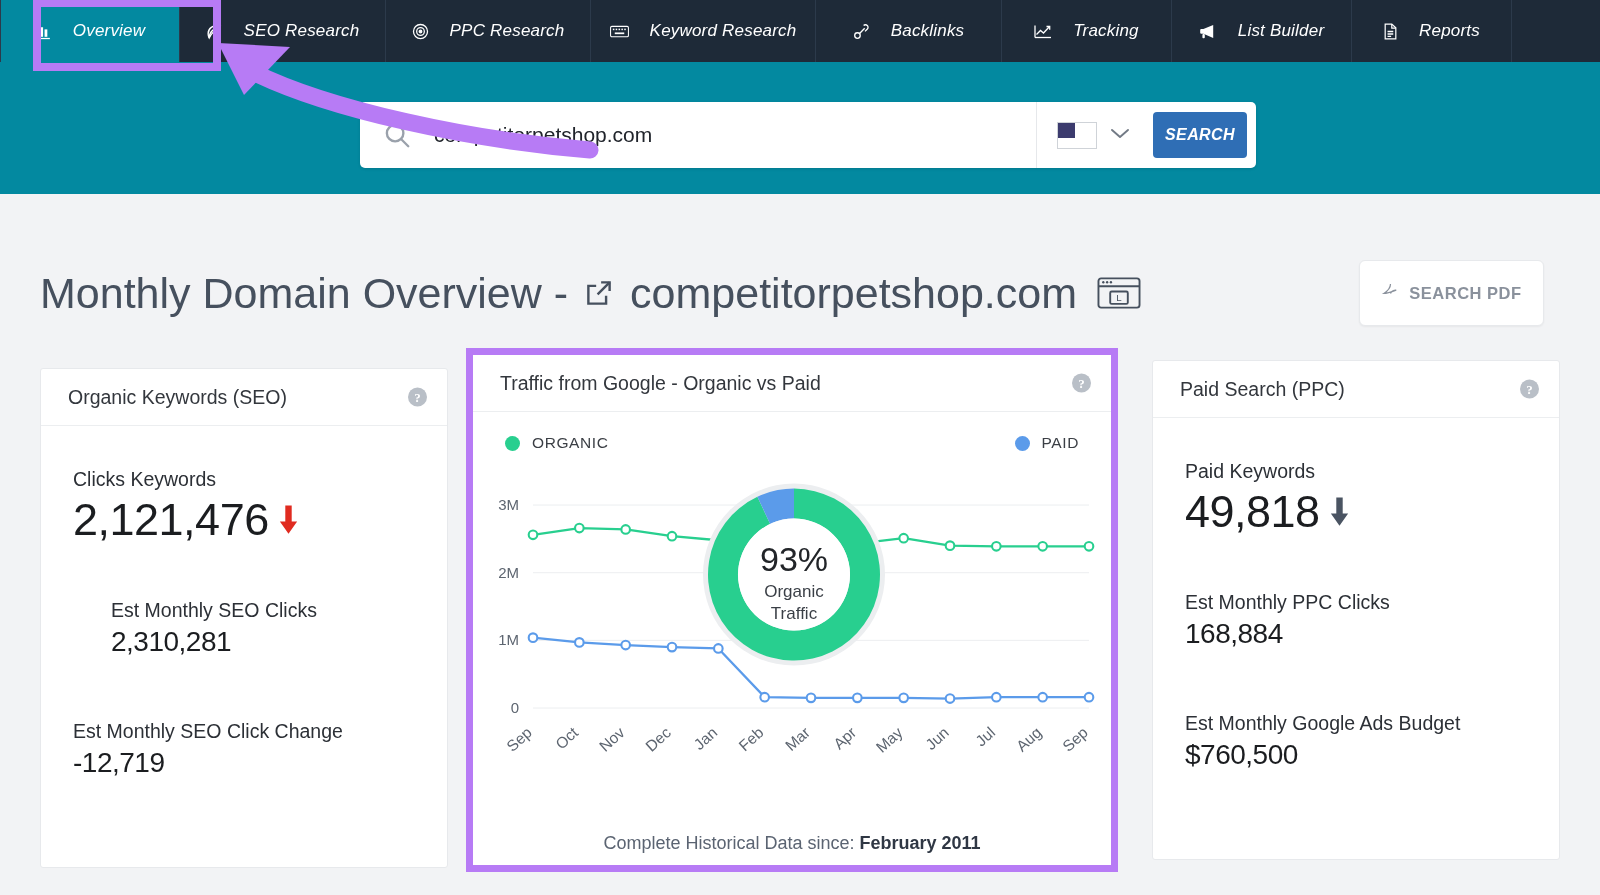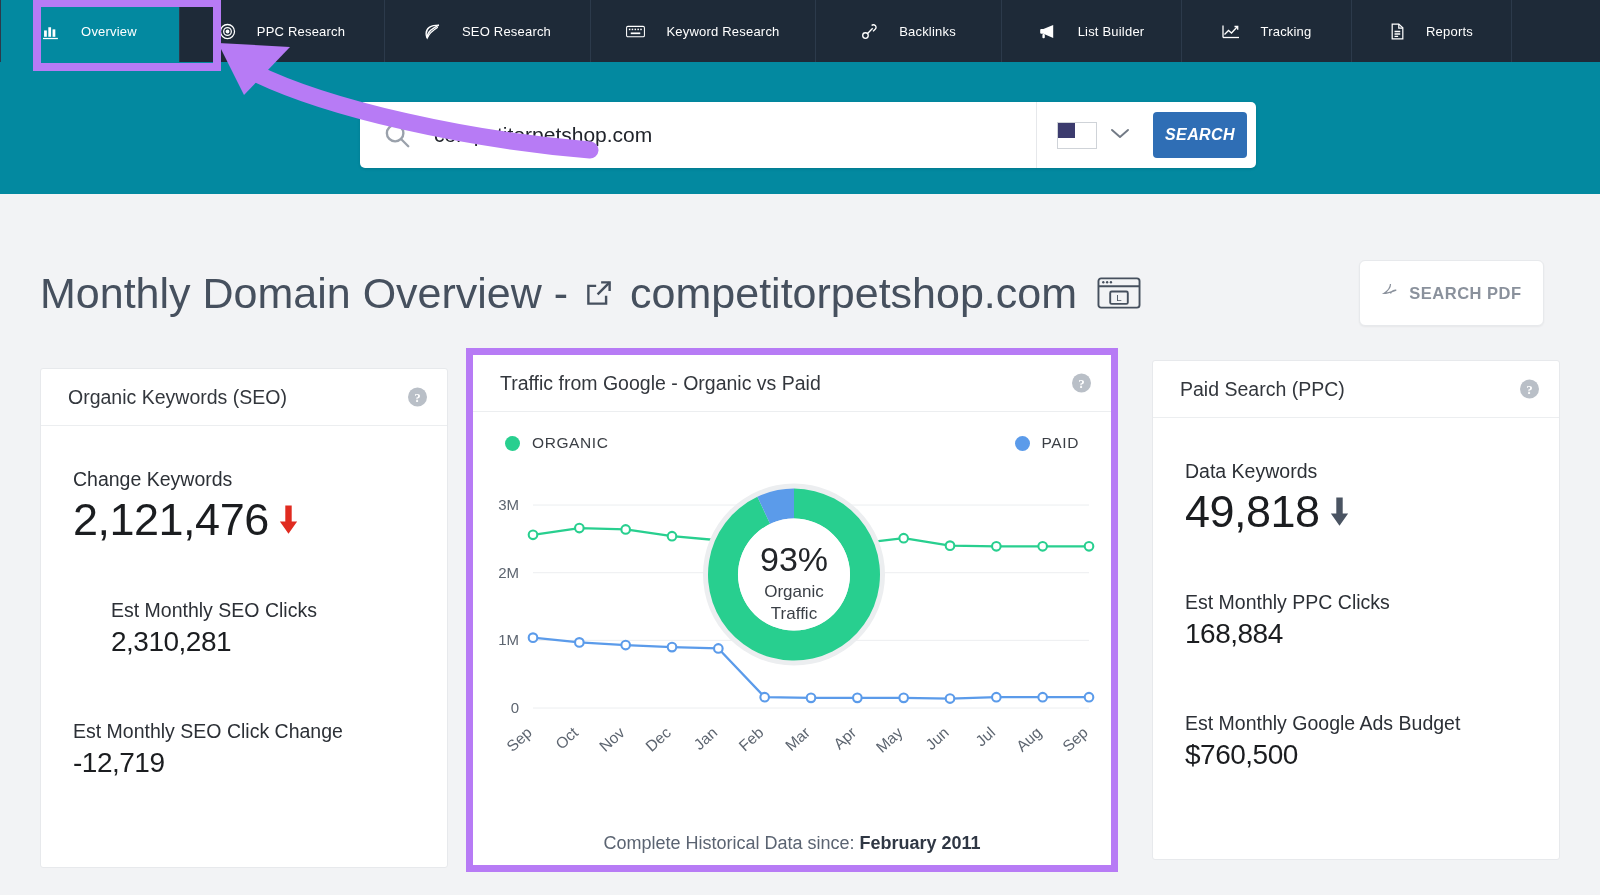--- a/index.html
+++ b/index.html
@@ -18,25 +18,26 @@
     background: #1e2a38;
     display: flex;
     align-items: stretch;
   }
   .nav-tab {
     flex: 0 0 auto;
     display: flex; align-items: center; justify-content: center;
     gap: 21px;
     padding: 0 30px;
     color: #ffffff;
-    font-size: 13px;
+    font-size: 17px;
     letter-spacing: .2px;
     border-right: 1px solid #2c3a4b;
     white-space: nowrap;
     cursor: pointer;
+    font-style: italic;
   }
   .nav-tab:first-child { border-left: 1px solid #2c3a4b; }
   .nav-tab.active { background: #0389a0; }
   .nav-tab .nico { display: inline-flex; align-items: center; }
   .nav-tab .nico svg { display: block; }
 
   
   .t-overview       { width: 180px; }
   .t-seo            { width: 206px; }
   .t-ppc            { width: 205px; }
@@ -233,39 +234,39 @@
         <svg width="17" height="17" viewBox="0 0 16 16" fill="#ffffff">
             <rect x="1" y="7" width="2.6" height="6"></rect>
             <rect x="5" y="4" width="2.6" height="9"></rect>
             <rect x="9" y="6" width="2.6" height="7"></rect>
             <rect x="0" y="14" width="14" height="1.2"></rect>
           </svg>
       </span>
       <span>Overview</span>
     </div>
 
+    <div class="nav-tab t-seo">
+      <span class="nico">
+        <svg width="17" height="17" viewBox="0 0 16 16" fill="none" stroke="#ffffff" stroke-width="1.3">
+            <path d="M14 2C6 2 2 5 2 10c0 2 1 4 1 4S5 9 13 4"></path>
+            <path d="M3 14c0-6 5-9 11-12"></path>
+          </svg>
+      </span>
+      <span>SEO Research</span>
+    </div>
+
     <div class="nav-tab t-ppc">
       <span class="nico">
         <svg width="17" height="17" viewBox="0 0 16 16" fill="none" stroke="#ffffff" stroke-width="1.2">
             <circle cx="8" cy="8" r="6.6"></circle>
             <circle cx="8" cy="8" r="3.6"></circle>
             <circle cx="8" cy="8" r="1.2" fill="#ffffff"></circle>
           </svg>
       </span>
       <span>PPC Research</span>
-    </div>
-
-    <div class="nav-tab t-seo">
-      <span class="nico">
-        <svg width="17" height="17" viewBox="0 0 16 16" fill="none" stroke="#ffffff" stroke-width="1.3">
-            <path d="M14 2C6 2 2 5 2 10c0 2 1 4 1 4S5 9 13 4"></path>
-            <path d="M3 14c0-6 5-9 11-12"></path>
-          </svg>
-      </span>
-      <span>SEO Research</span>
     </div>
 
     <div class="nav-tab t-keyword">
       <span class="nico">
         <svg width="19" height="17" viewBox="0 0 20 14" fill="none" stroke="#ffffff" stroke-width="1.1">
             <rect x="0.6" y="1.6" width="18.8" height="11" rx="1.4"></rect>
             <rect x="3" y="4" width="1.6" height="1.6" fill="#ffffff" stroke="none"></rect>
             <rect x="6" y="4" width="1.6" height="1.6" fill="#ffffff" stroke="none"></rect>
             <rect x="9" y="4" width="1.6" height="1.6" fill="#ffffff" stroke="none"></rect>
             <rect x="12" y="4" width="1.6" height="1.6" fill="#ffffff" stroke="none"></rect>
@@ -280,40 +281,40 @@
       <span class="nico">
         <svg width="17" height="17" viewBox="0 0 16 16" fill="none" stroke="#ffffff" stroke-width="1.25">
             <circle cx="4.2" cy="11.8" r="2.6"></circle>
             <path d="M6.2 9.8 11 5"></path>
             <path d="M10 2.4a2.4 2.4 0 1 1 3.5 3.3l-2.2 2.2"></path>
           </svg>
       </span>
       <span>Backlinks</span>
     </div>
 
-    <div class="nav-tab t-listbuilder">
-      <span class="nico">
-        <svg width="18" height="17" viewBox="0 0 18 16" fill="#ffffff">
-            <path d="M14.2 1.4 4.4 5.6H2.2a1 1 0 0 0-1 1v2.6a1 1 0 0 0 1 1h2.2l9.8 4.4z"></path>
-            <rect x="3.4" y="10.4" width="2.4" height="4.4" rx="1"></rect>
-          </svg>
-      </span>
-      <span>List Builder</span>
-    </div>
-
     <div class="nav-tab t-tracking">
       <span class="nico">
         <svg width="18" height="17" viewBox="0 0 18 16" fill="none" stroke="#ffffff" stroke-width="1.3">
             <path d="M1 14 V2"></path>
             <path d="M1 14 H17"></path>
             <path d="M2.5 11 6.5 7 9.5 9.5 15.5 3"></path>
             <path d="M12.5 3h3.2v3.2"></path>
           </svg>
       </span>
       <span>Tracking</span>
+    </div>
+
+    <div class="nav-tab t-listbuilder">
+      <span class="nico">
+        <svg width="18" height="17" viewBox="0 0 18 16" fill="#ffffff">
+            <path d="M14.2 1.4 4.4 5.6H2.2a1 1 0 0 0-1 1v2.6a1 1 0 0 0 1 1h2.2l9.8 4.4z"></path>
+            <rect x="3.4" y="10.4" width="2.4" height="4.4" rx="1"></rect>
+          </svg>
+      </span>
+      <span>List Builder</span>
     </div>
 
     <div class="nav-tab t-reports">
       <span class="nico">
         <svg width="15" height="17" viewBox="0 0 14 16" fill="none" stroke="#ffffff" stroke-width="1.15">
             <path d="M2 1h6.2L12 4.6V15H2z"></path>
             <path d="M8.2 1v3.8H12"></path>
             <path d="M4.2 8h5.4M4.2 10.4h5.4M4.2 12.6h3.4" stroke-width="1.3"></path>
           </svg>
       </span>
@@ -387,21 +388,21 @@
 
   <div class="cards">
 
     <div class="card card-left">
       <div class="card-head">
         <span class="title">Organic Keywords (SEO)</span>
         <span class="help-icon">?</span>
       </div>
       <div class="metric-block">
         <div class="metric">
-          <div class="m-label">Change Keywords</div>
+          <div class="m-label">Clicks Keywords</div>
           <div class="m-value">
             <span>2,121,476</span>
             <span class="arrow-down">
               <svg width="23" height="32" viewBox="0 0 14 20" fill="#e02b20">
                   <path d="M5 1h4v10h3.4L7 18.6 1.6 11H5z"></path>
                 </svg>
             </span>
           </div>
         </div>
         <div class="metric small" style="margin-top:54px;margin-left:38px;">
@@ -507,21 +508,21 @@
       </div>
     </div>
 
     <div class="card card-right">
       <div class="card-head">
         <span class="title">Paid Search (PPC)</span>
         <span class="help-icon">?</span>
       </div>
       <div class="metric-block">
         <div class="metric">
-          <div class="m-label">Data Keywords</div>
+          <div class="m-label">Paid Keywords</div>
           <div class="m-value">
             <span>49,818</span>
             <span class="arrow-down">
               <svg width="23" height="32" viewBox="0 0 14 20" fill="#4a5462">
                   <path d="M5 1h4v10h3.4L7 18.6 1.6 11H5z"></path>
                 </svg>
             </span>
           </div>
         </div>
         <div class="metric small" style="margin-top:54px;">

